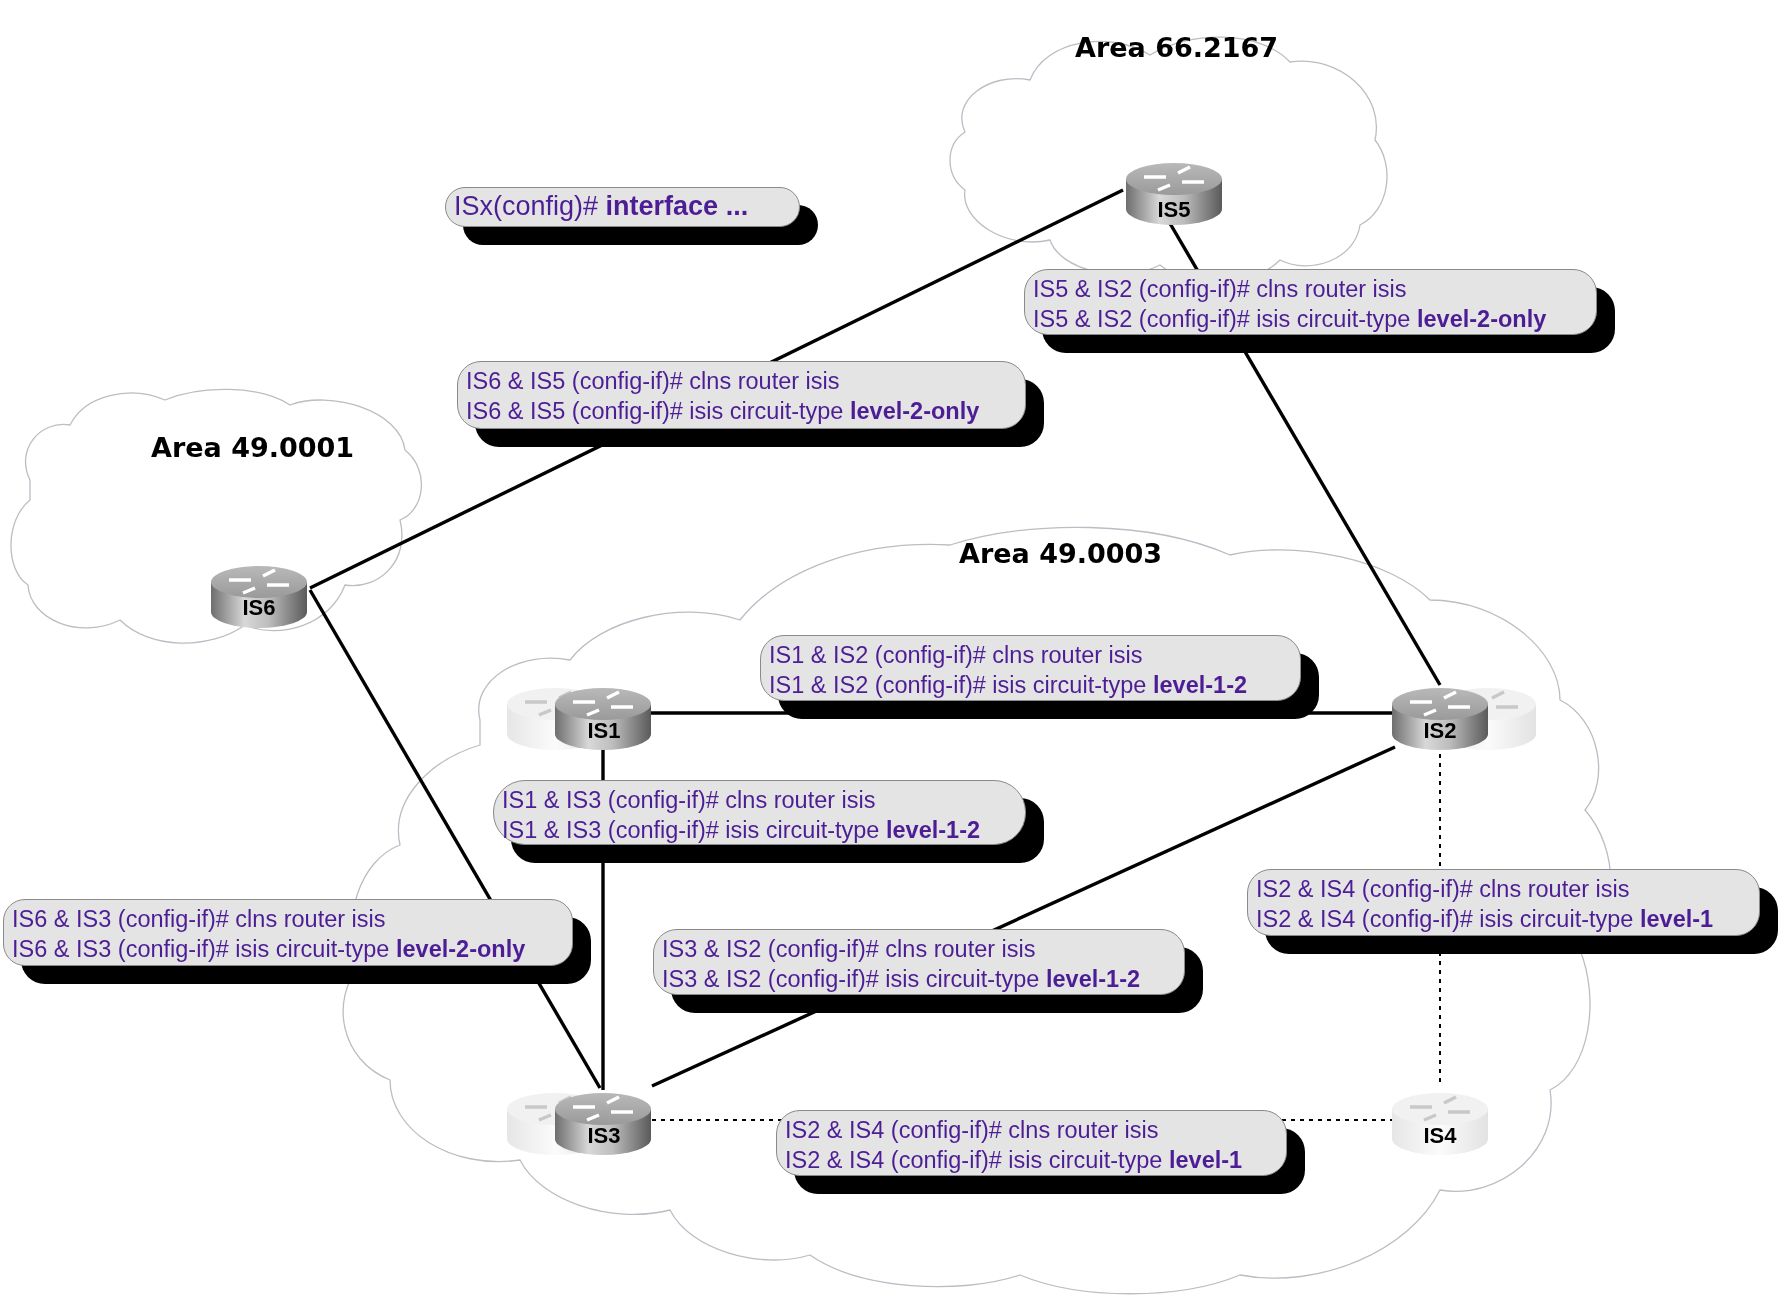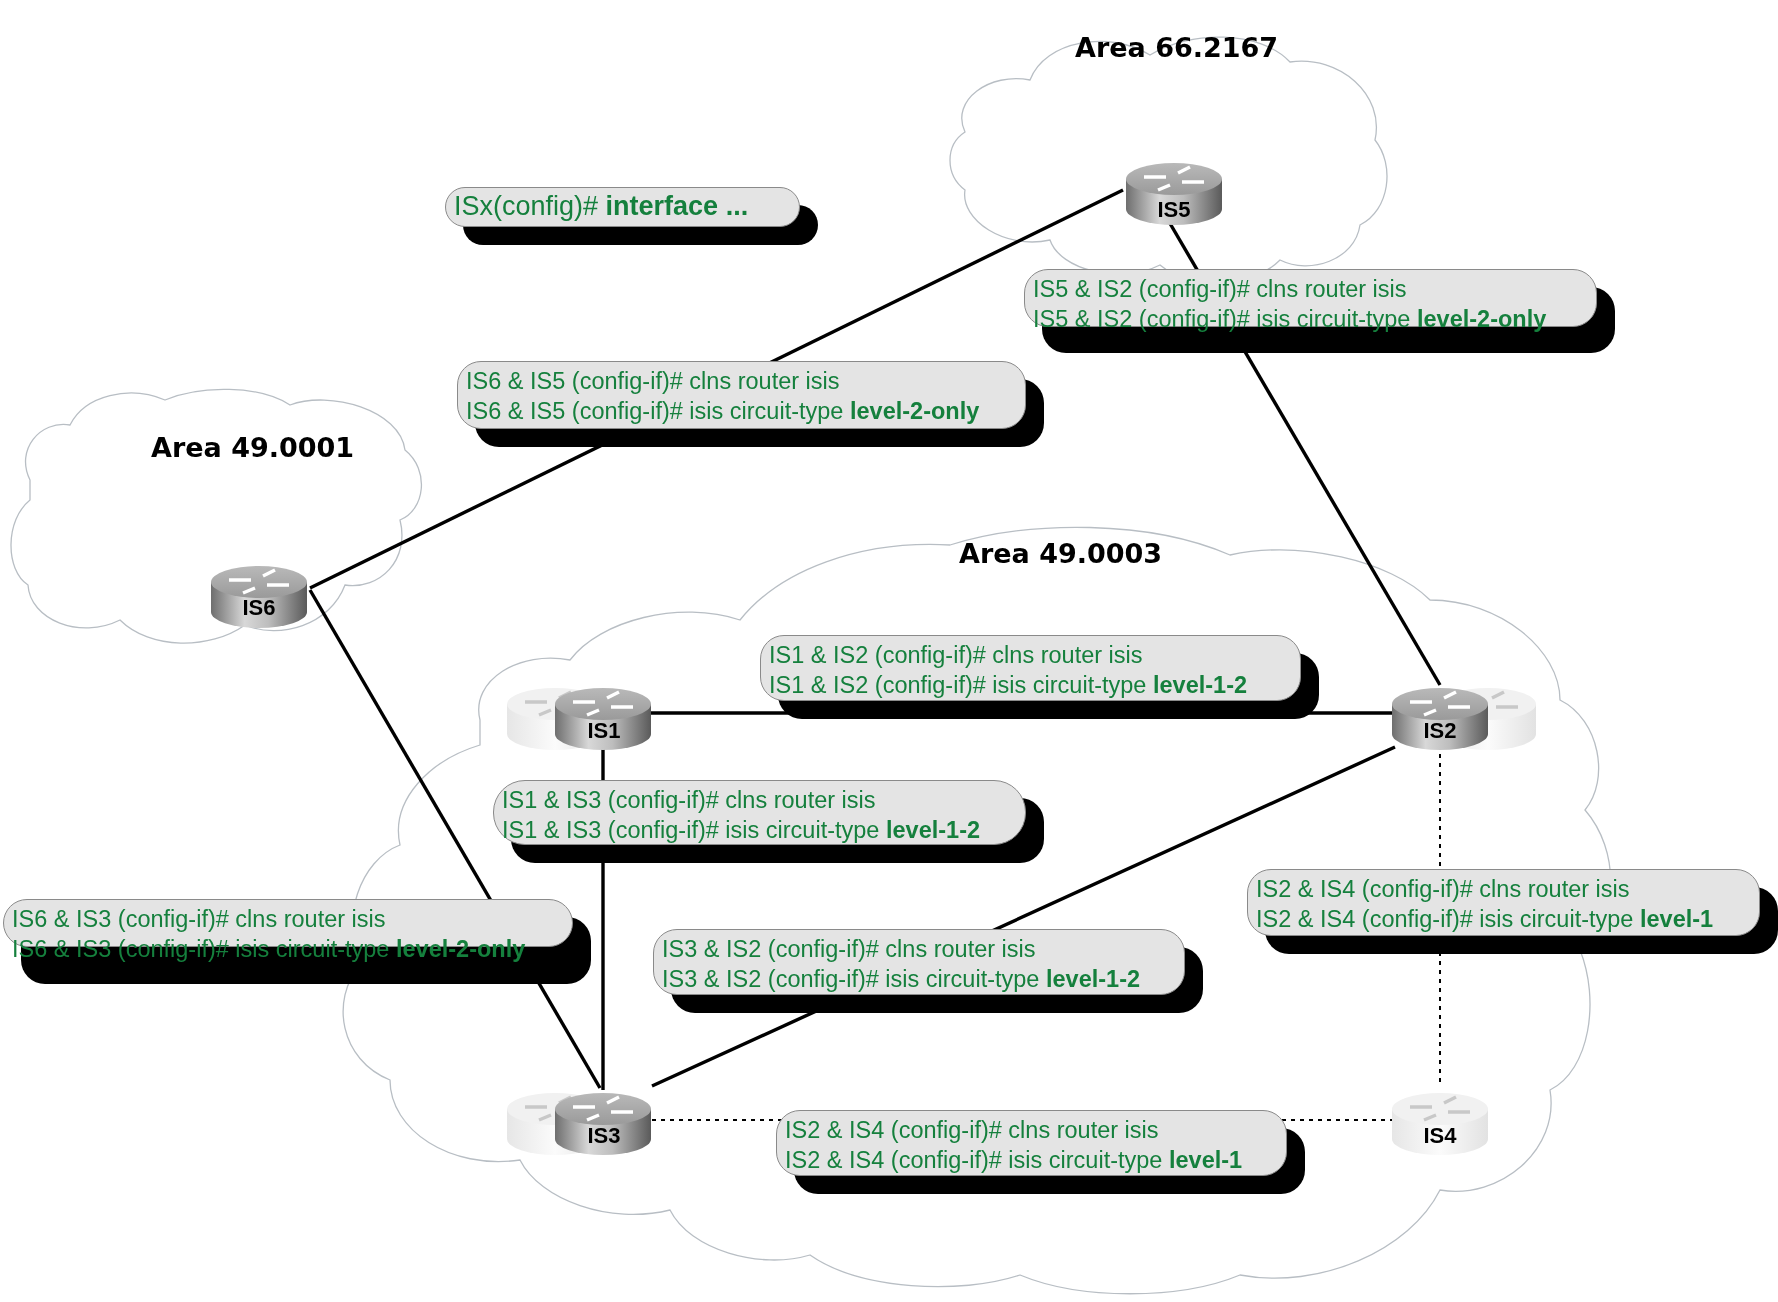--- a/index.html
+++ b/index.html
@@ -1,21 +1,21 @@
 <!DOCTYPE html>
 <html><head>
 <meta charset="utf-8">
 <style>
   html, body { margin:0; padding:0; background:#ffffff; }
   body { width:1778px; height:1302px; position:relative; overflow:hidden; font-family:"Liberation Sans", sans-serif; }
   svg#diagram { position:absolute; left:0; top:0; }
   .area-label { position:absolute; font-family:"DejaVu Sans", sans-serif; font-weight:bold; font-size:27px; color:#000; white-space:nowrap; }
   .callout { position:absolute; }
   .callout .shadow { position:absolute; background:#000; border-radius:24px; }
-  .callout .box { position:absolute; background:#e4e4e4; border:1px solid #8a8a8a; border-radius:24px; box-sizing:border-box; padding:4px 0 16px 8px; color:#15803d; font-size:23.5px; line-height:30px; white-space:nowrap; }
+  .callout .box { position:absolute; background:#e4e4e4; border:1px solid #8a8a8a; border-radius:24px; box-sizing:border-box; padding:4px 0 16px 8px; color:#4c1d95; font-size:23.5px; line-height:30px; white-space:nowrap; }
   .callout .box b { font-weight:bold; }
   .router-label { position:absolute; font-family:"Liberation Sans", sans-serif; font-weight:bold; font-size:22px; color:#000; transform:translateX(-50%);text-align:right; }
 </style>
 </head>
 <body>
 
 <svg id="diagram" width="1778" height="1302" viewBox="0 0 1778 1302">
   <defs>
     <linearGradient id="rtrSide" x1="0" x2="1" y1="0" y2="0">
       <stop offset="0" stop-color="#6e6e6e"></stop>
@@ -118,21 +118,21 @@
 <div class="callout" style="left:445px; top:187px;">
   <div class="shadow" style="left:18px; top:18px; width:355px; height:40px;"></div>
   <div class="box" style="left:0; top:0; width:355px; height:40px; font-size:27px; line-height:32px; padding-top:2px;">
     <span>ISx(config)#</span>
     <b>interface ...</b>
   </div>
 </div>
 
 <div class="callout" style="left:1024px; top:269px;">
   <div class="shadow" style="left:18px; top:18px; width:573px; height:66px;"></div>
-  <div class="box" style="left:0; top:0; width:573px; height:58px;">
+  <div class="box" style="left:0; top:0; width:573px; height:66px;">
     <div>IS5 &amp; IS2 (config-if)# clns router isis</div>
     <div><span>IS5 &amp; IS2 (config-if)# isis circuit-type</span> <b>level-2-only</b></div>
   </div>
 </div>
 
 <div class="callout" style="left:457px; top:361px;">
   <div class="shadow" style="left:18px; top:18px; width:569px; height:68px;"></div>
   <div class="box" style="left:0; top:0; width:569px; height:68px;">
     <div>IS6 &amp; IS5 (config-if)# clns router isis</div>
     <div><span>IS6 &amp; IS5 (config-if)# isis circuit-type</span> <b>level-2-only</b></div>
@@ -150,21 +150,21 @@
 <div class="callout" style="left:493px; top:780px;">
   <div class="shadow" style="left:18px; top:18px; width:533px; height:65px;"></div>
   <div class="box" style="left:0; top:0; width:533px; height:65px;border-radius:32px;">
     <div>IS1 &amp; IS3 (config-if)# clns router isis</div>
     <div><span>IS1 &amp; IS3 (config-if)# isis circuit-type</span> <b>level-1-2</b></div>
   </div>
 </div>
 
 <div class="callout" style="left:3px; top:899px;">
   <div class="shadow" style="left:18px; top:18px; width:570px; height:67px;"></div>
-  <div class="box" style="left:0; top:0; width:570px; height:48px;">
+  <div class="box" style="left:0; top:0; width:570px; height:67px;border-radius:22px;">
     <div>IS6 &amp; IS3 (config-if)# clns router isis</div>
     <div><span>IS6 &amp; IS3 (config-if)# isis circuit-type</span> <b>level-2-only</b></div>
   </div>
 </div>
 
 <div class="callout" style="left:653px; top:929px;">
   <div class="shadow" style="left:18px; top:18px; width:532px; height:66px;"></div>
   <div class="box" style="left:0; top:0; width:532px; height:66px;">
     <div>IS3 &amp; IS2 (config-if)# clns router isis</div>
     <div><span>IS3 &amp; IS2 (config-if)# isis circuit-type</span> <b>level-1-2</b></div>

